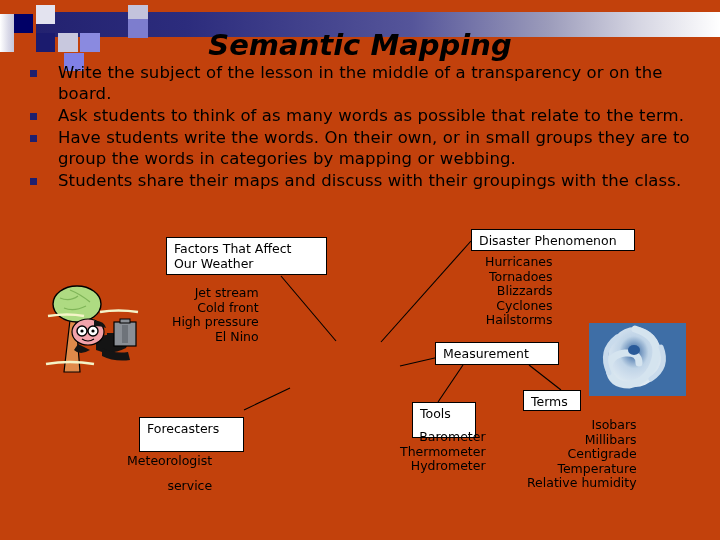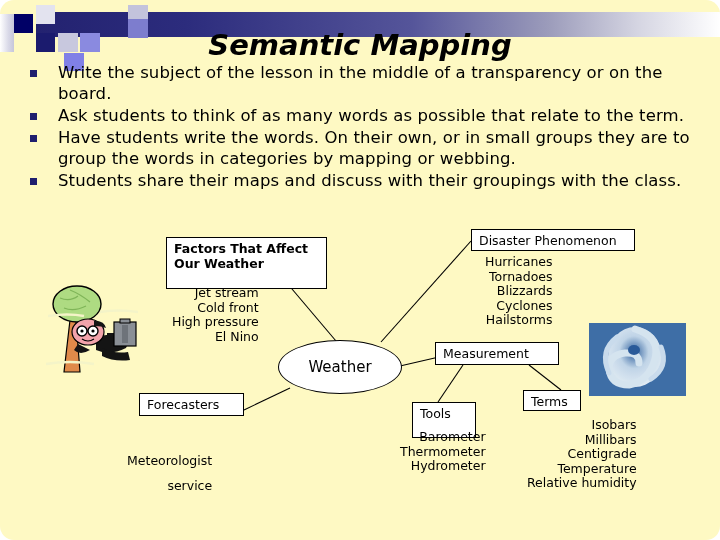--- a/index.html
+++ b/index.html
@@ -7,23 +7,22 @@
     padding: 0;
     background: #ffffff;
   }
   body {
     font-family: "DejaVu Sans", sans-serif;
   }
   #slide {
     position: relative;
     width: 720px;
     height: 540px;
-    background: #fef9c3;
+    background: #c2410c;
     overflow: hidden;
-    border-radius: 14px;
   }
 
   
   #header-band {
     position: absolute;
     left: 36px;
     top: 12px;
     width: 684px;
     height: 25px;
     background: linear-gradient(to right, #232270 0%, #2c2c7d 22%, #55559a 55%, #9c9cbb 75%, #d5d5e2 88%, #ffffff 100%);
@@ -123,30 +122,30 @@
     background: #ffffff;
     display: flex;
     align-items: center;
     justify-content: center;
     font-family: "DejaVu Sans", sans-serif;
     font-size: 15px;
     color: #000000;
   }
 
   
-  #box-factors      { left: 166px; top: 237px; width: 161px; height: 52px; font-weight: bold; }
+  #box-factors      { left: 166px; top: 237px; width: 161px; height: 38px; }
   #list-factors     { left: 172px; top: 286px; }
   #box-disaster     { left: 471px; top: 229px; width: 164px; height: 22px; }
   #list-disaster    { left: 485px; top: 255px; }
   #box-measurement  { left: 435px; top: 342px; width: 124px; height: 23px; }
   #box-tools        { left: 412px; top: 402px; width: 64px; height: 36px; }
   #list-tools       { left: 400px; top: 430px; }
   #box-terms        { left: 523px; top: 390px; width: 58px; height: 21px; }
   #list-terms       { left: 527px; top: 418px; }
-  #box-forecasters  { left: 139px; top: 393px; width: 105px; height: 23px; }
+  #box-forecasters  { left: 139px; top: 417px; width: 105px; height: 35px; }
   #list-forecasters { left: 127px; top: 440px; line-height: 14px; }
   #list-forecasters .tight { display:block; margin-top:-3px; }
 
   
   #clip-wind {
     position: absolute;
     left: 44px;
     top: 276px;
     width: 98px;
     height: 106px;
@@ -218,21 +217,20 @@
 High pressure
 El Nino</div>
 
   <div class="node-box" id="box-disaster">Disaster Phenomenon</div>
   <div class="node-list" id="list-disaster">Hurricanes
 Tornadoes
 Blizzards
 Cyclones
 Hailstorms</div>
 
-  <div id="weather-oval">Weather</div>
 
   <div class="node-box" id="box-measurement">Measurement</div>
 
   <div class="node-box" id="box-tools">Tools</div>
   <div class="node-list" id="list-tools">Barometer
 Thermometer
 Hydrometer</div>
 
   <div class="node-box" id="box-terms">Terms</div>
   <div class="node-list" id="list-terms">Isobars

